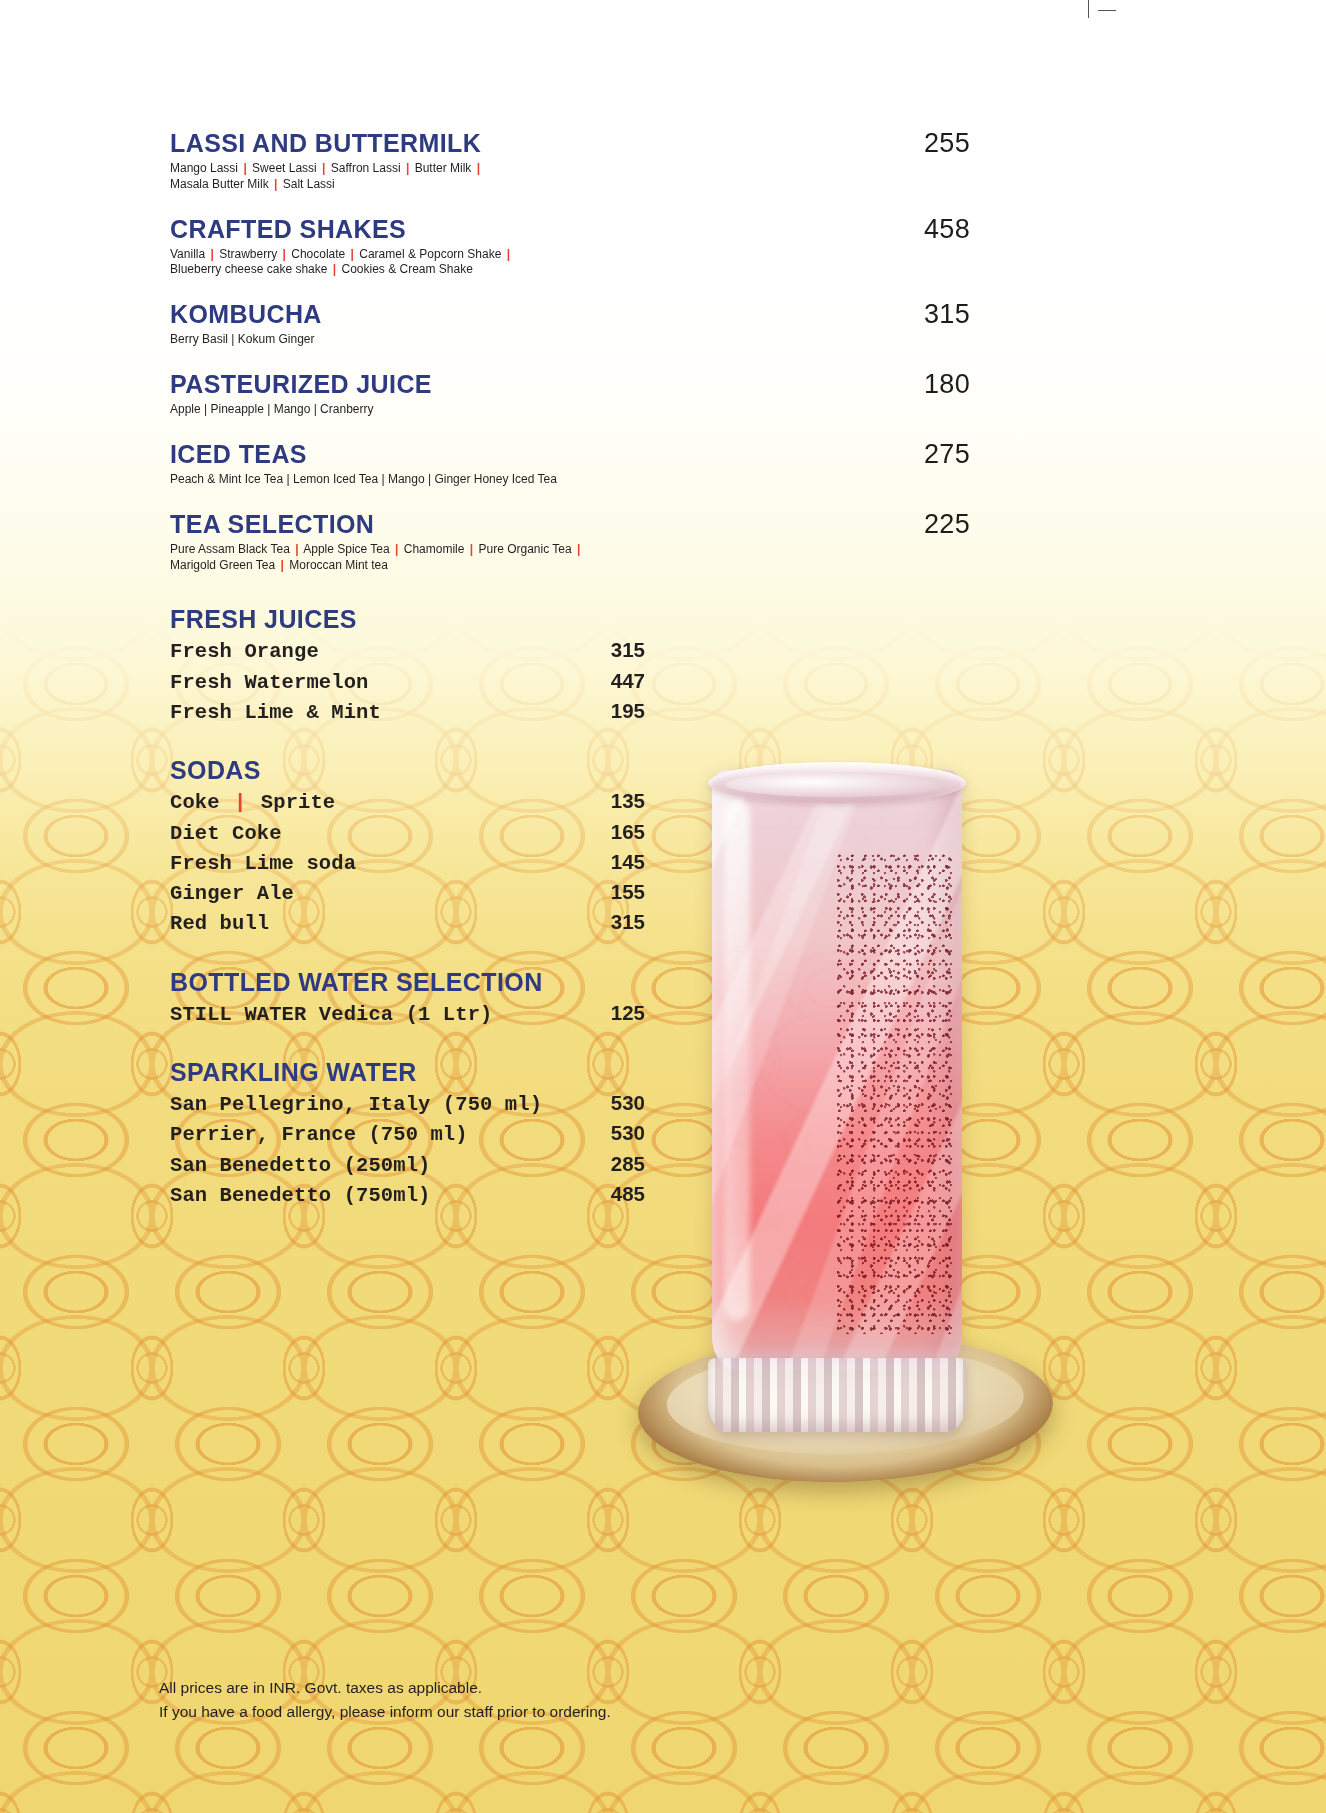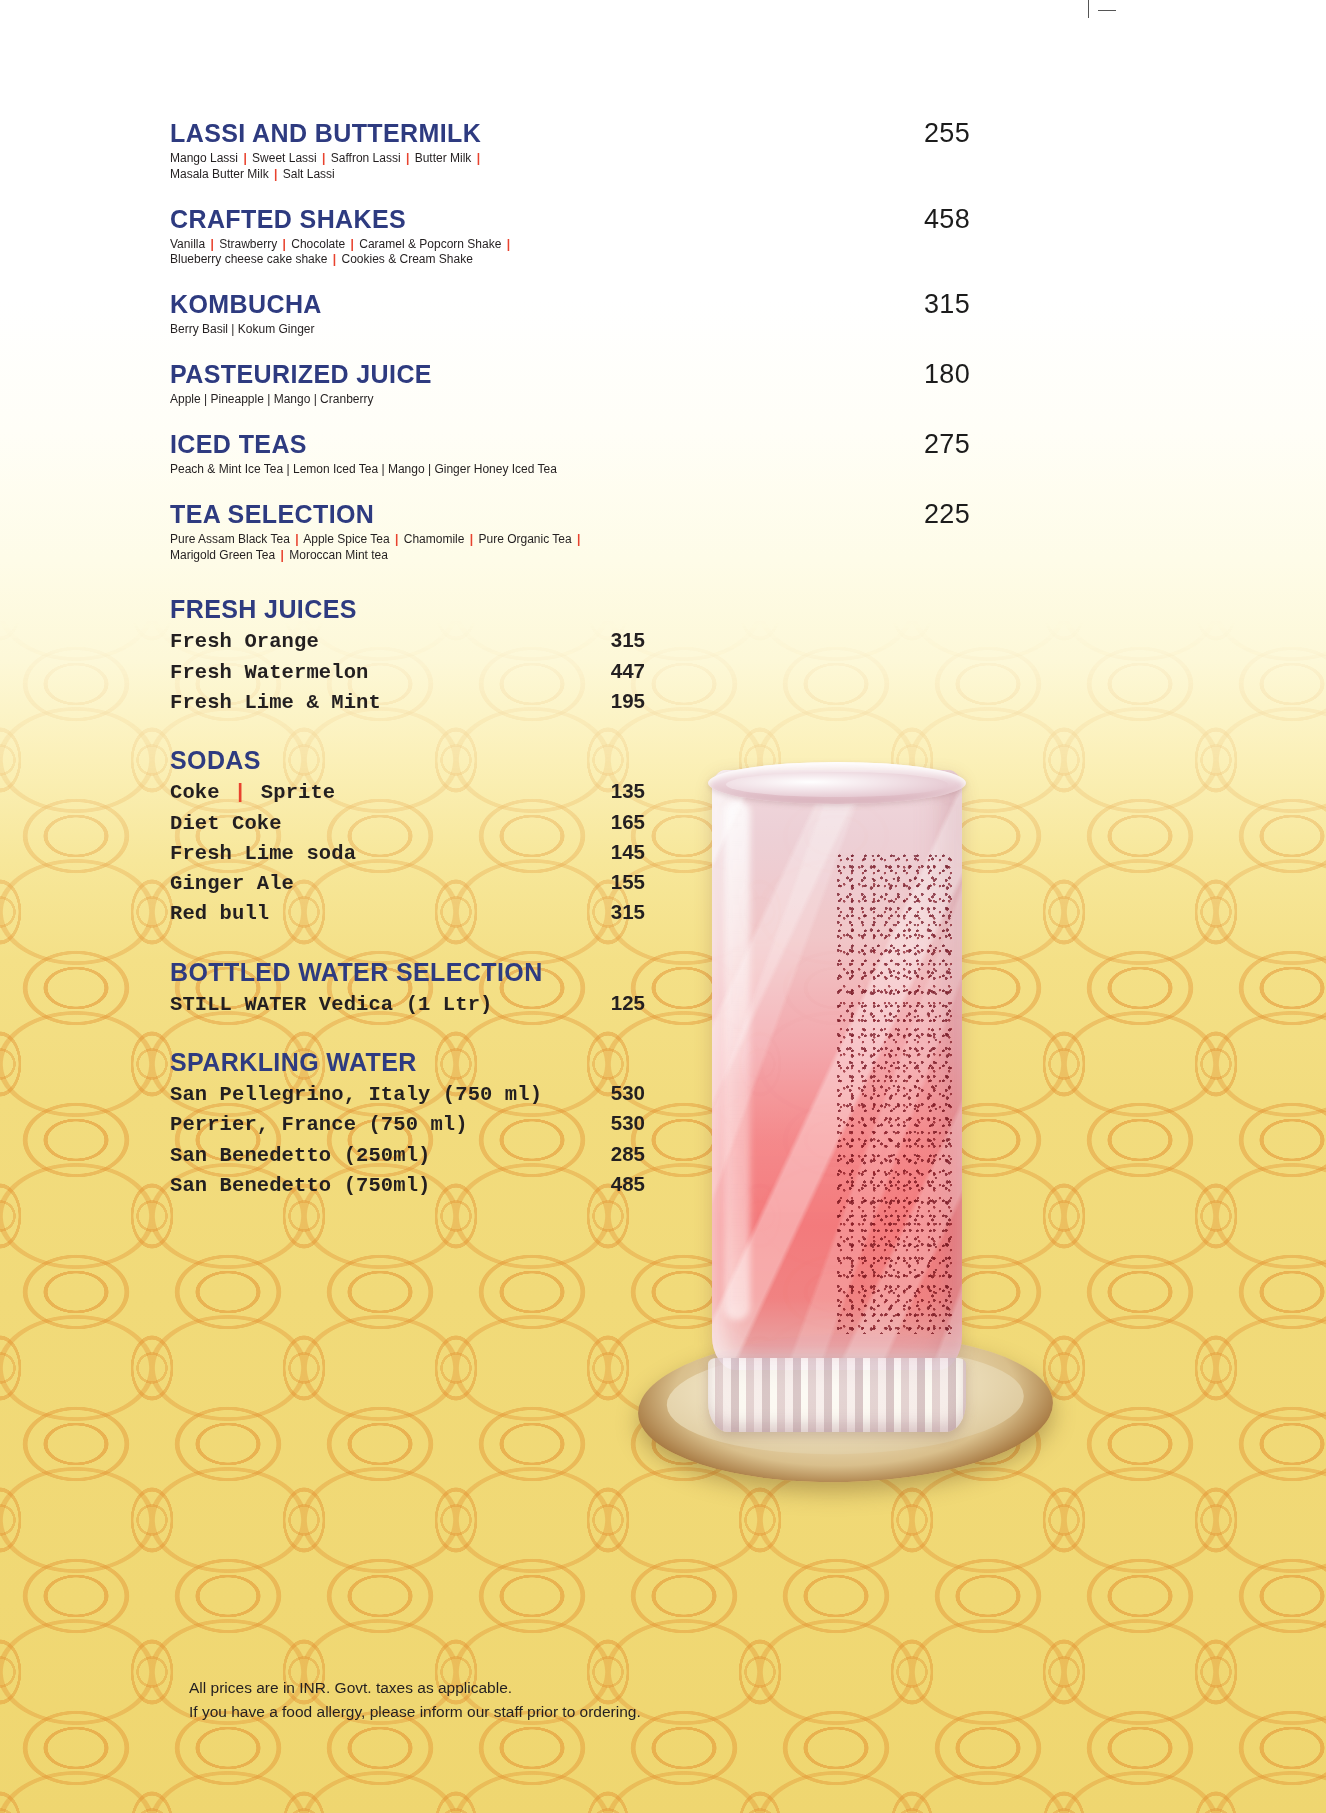--- a/index.html
+++ b/index.html
@@ -58,21 +58,21 @@
 
   
   .menu {
     position: absolute;
     left: 170px;
     top: 118px;
     width: 800px;
     z-index: 5;
   }
 
-  .section { margin-bottom: 21px; }
+  .section { margin-bottom: 21px; margin-top: 10px; }
 
   .sec-head {
     display: flex;
     justify-content: space-between;
     align-items: baseline;
   }
 
   .sec-title {
     font-size: 25px;
     font-weight: bold;
@@ -129,21 +129,21 @@
     text-align: right;
     flex: 0 0 auto;
   }
 
   .section.list { margin-bottom: 30px; }
   .section.list .sec-title { margin-bottom: 3px; }
 
   
   .footer {
     position: absolute;
-    left: 189px;
+    left: 159px;
     top: 1676px;
     z-index: 6;
     font-size: 15.5px;
     color: #231f20;
     line-height: 1.55;
     font-weight: 500;
   }
 
   
   .photo {

